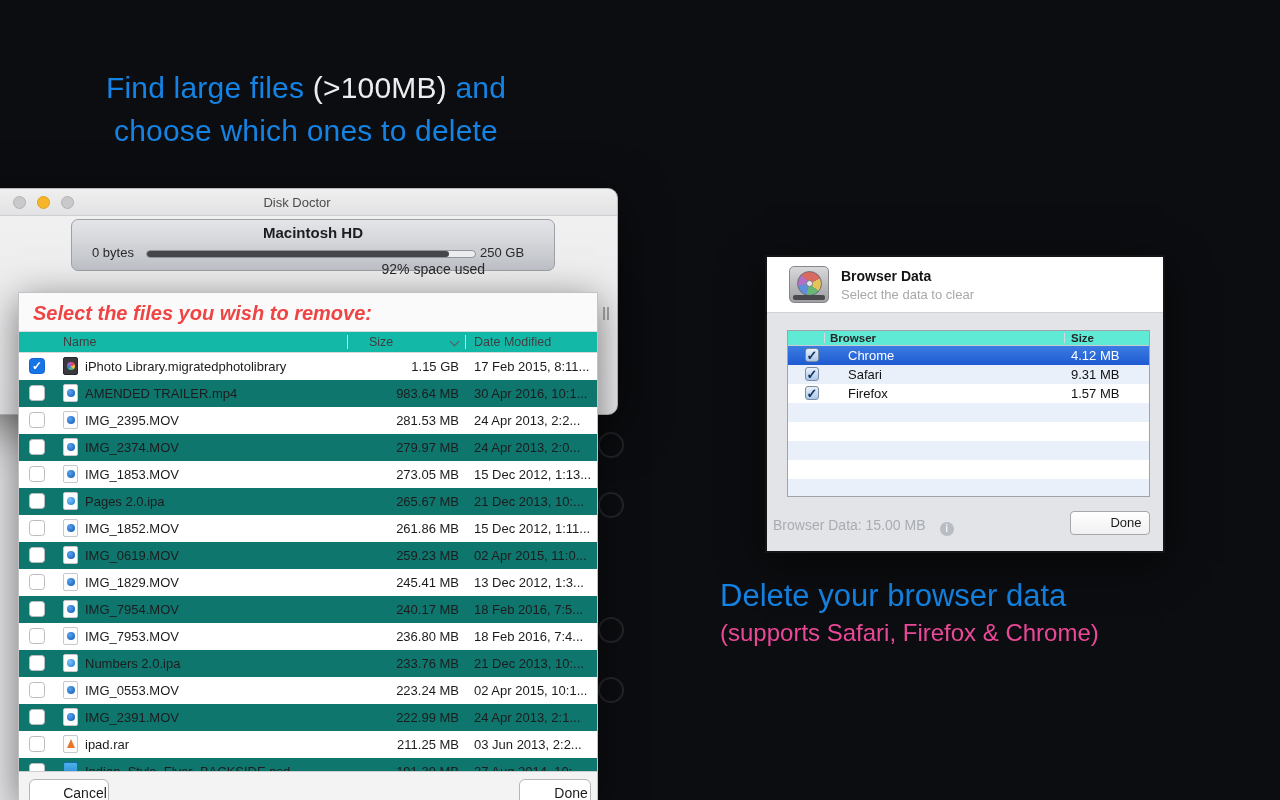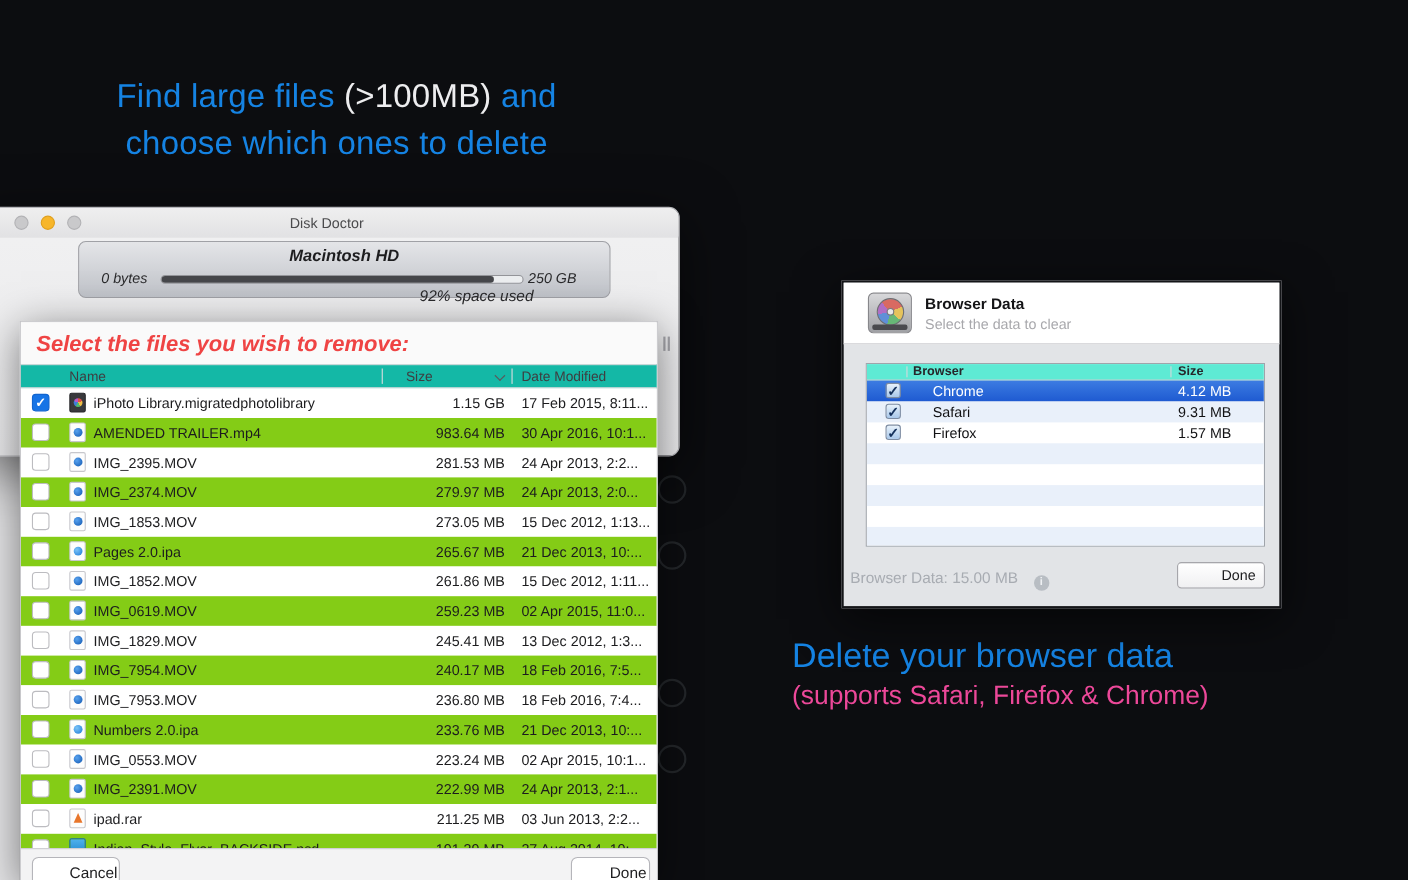--- a/index.html
+++ b/index.html
@@ -17,21 +17,21 @@
     border:1px solid #b6b6ba;box-shadow:0 12px 50px rgba(0,0,0,.55);z-index:2;}
   .dd-titlebar{position:absolute;left:0;top:0;right:0;height:27px;
     background:linear-gradient(#efefef,#e2e2e4);border-bottom:1px solid #cfcfd2;border-radius:10px 10px 0 0;}
   .tl{position:absolute;top:7px;width:13px;height:13px;border-radius:50%;}
   .tl.close{left:36px;background:#c9c9cb;border:1px solid #b2b2b5;}
   .tl.min{left:60px;background:#f7b62a;border:1px solid #e0a01e;}
   .tl.zoom{left:84px;background:#c9c9cb;border:1px solid #b2b2b5;}
   .dd-title{position:absolute;left:0;right:0;top:0;line-height:27px;text-align:center;
     font-size:13px;color:#4b4b4d;}
   .drive-panel{position:absolute;left:94px;top:30px;width:484px;height:52px;border-radius:7px;
-    border:1px solid #a0a1a6;background:linear-gradient(#e4e5e8,#bfc2c8);font-style:italic;}
+    border:1px solid #a0a1a6;background:linear-gradient(#e4e5e8,#bfc2c8);}
   .drive-name{position:absolute;left:0;right:0;top:4px;text-align:center;font-size:15px;
     font-weight:bold;color:#1d1d1f;}
   .drive-min{position:absolute;left:20px;top:25px;font-size:13px;color:#2a2a2c;}
   .drive-max{position:absolute;left:408px;top:25px;font-size:13px;color:#2a2a2c;}
   .drive-track{position:absolute;left:74px;top:30px;width:330px;height:8px;border-radius:4px;
     background:#eceef0;border:1px solid #94959a;}
   .drive-fill{position:absolute;left:0;top:0;bottom:0;border-radius:4px;background:#46474b;}
   .drive-used{position:absolute;right:69px;top:41px;font-size:14px;color:#2a2a2c;}
   .scroll-marks{position:absolute;left:626px;top:117px;}
   .scroll-marks i{display:inline-block;width:2px;height:13px;background:#a6a6ab;margin-right:2px;}
@@ -51,21 +51,21 @@
   .cols{position:absolute;left:0;top:38px;right:0;height:22px;background:#14b8a6;
     border-top:1px solid #dadadd;border-bottom:1px solid #dadadd;font-size:12.5px;color:#3e3e41;}
   .cols .c-name{position:absolute;left:44px;top:3px;}
   .cols .c-size{position:absolute;left:350px;top:3px;}
   .cols .c-date{position:absolute;left:455px;top:3px;}
   .cols .sep{position:absolute;top:3px;bottom:3px;width:1px;background:#dcdcdf;}
   .chev{position:absolute;left:432px;top:6px;width:7px;height:7px;
     border-right:1.5px solid #59595c;border-bottom:1.5px solid #59595c;transform:rotate(45deg);}
   .rows{position:absolute;left:0;top:60px;right:0;height:418px;overflow:hidden;}
   .file-row{position:relative;height:27px;background:#fff;}
-  .file-row.alt{background:#84cc16;}
+  .file-row.alt{background:#0f766e;}
   .cbx{position:absolute;left:10px;top:5px;width:16px;height:16px;border:1px solid #bcbcc0;
     border-radius:3.5px;background:#fff;color:#fff;font-size:12px;line-height:15px;text-align:center;}
   .cbx.checked{background:#1674e6;border-color:#1265cf;font-weight:bold;}
   .ficon{position:absolute;left:44px;top:4px;width:15px;height:18px;background:#fdfdfd;
     border:1px solid #c7c7cc;border-radius:2px;}
   .ficon i{position:absolute;left:2.5px;top:4px;width:8px;height:8px;border-radius:50%;}
   .ficon.quicktime i{background:radial-gradient(circle at 35% 35%,#57a2ef,#1257b0);}
   .ficon.ipa i{background:radial-gradient(circle at 35% 35%,#7cc4f7,#1a78d8);}
   .ficon.rar i{width:0;height:0;border-radius:0;border-left:4px solid transparent;
     border-right:4px solid transparent;border-bottom:9px solid #e8762b;background:none;left:3px;top:3px;}

